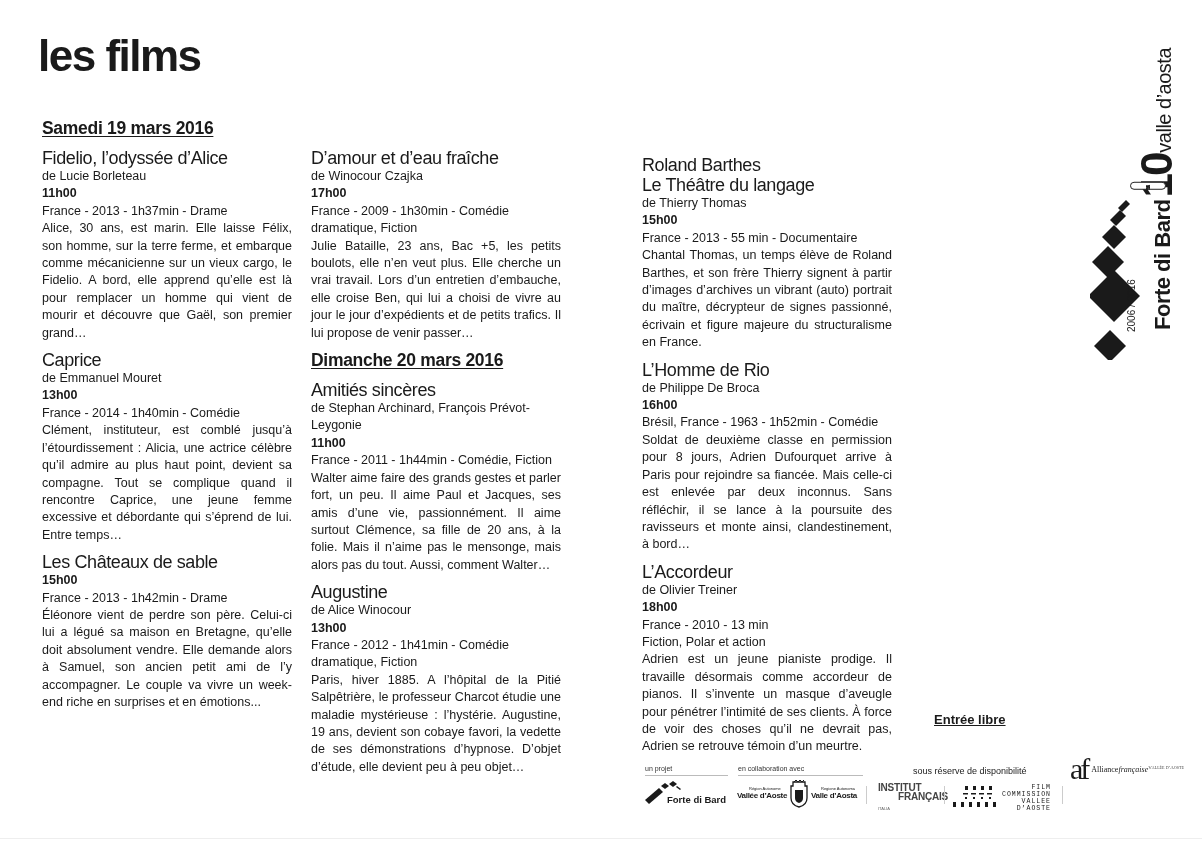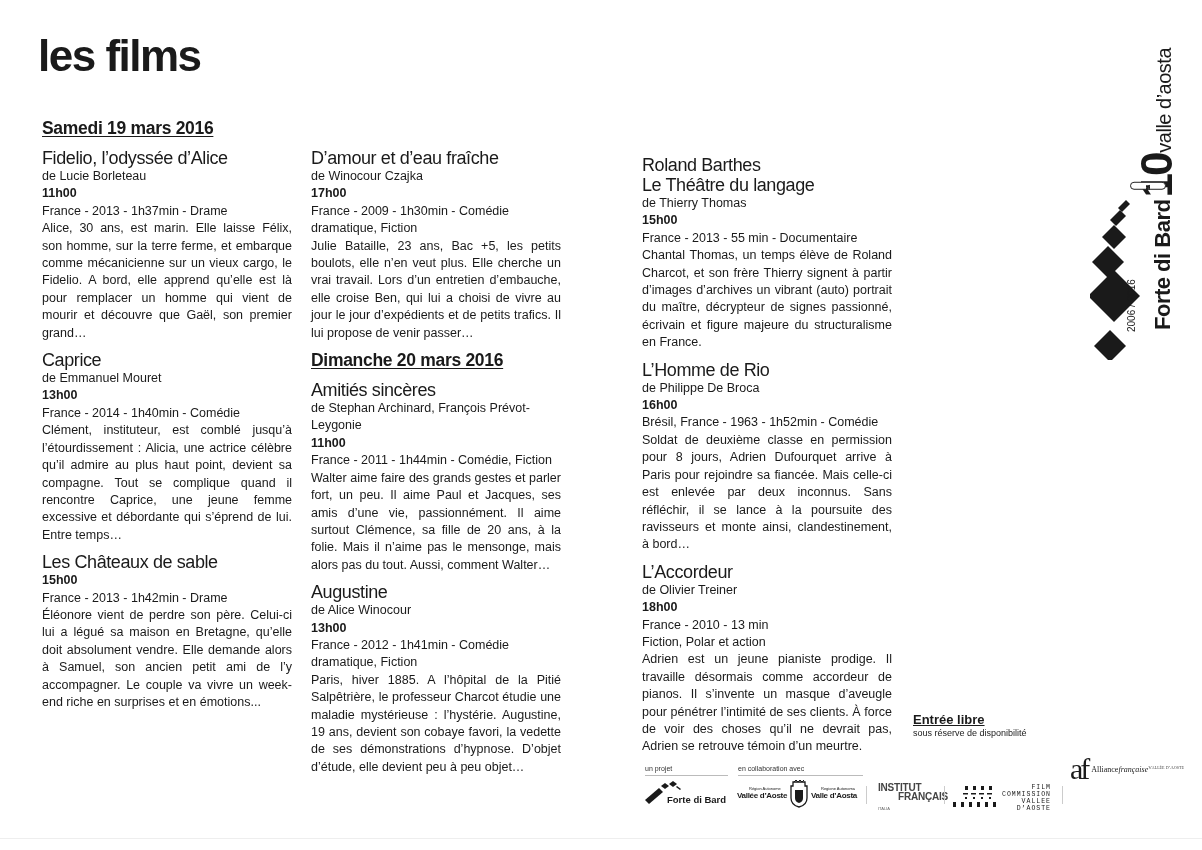--- a/index.html
+++ b/index.html
@@ -26,22 +26,22 @@
   }
   .film-director, .film-info, .film-synopsis {
     font-size: 12.5px; line-height: 17.4px; margin: 0;
   }
   .film-time { font-size: 12.5px; font-weight: bold; line-height: 17.4px; margin: 0; }
   .film-synopsis { text-align: justify; hyphens: none; }
 
   .entree {
     position: absolute; left: 913px; top: 712px;
   }
-  .entree-title { font-size: 13px; font-weight: bold; text-decoration: underline; line-height: 15px; }
-  .entree-sub { font-size: 9px; line-height: 12px; }
+  .entree-title { font-size: 13px; font-weight: bold; text-decoration: underline; line-height: 15px; text-align: center; }
+  .entree-sub { font-size: 9px; line-height: 12px; margin-top: 38px; }
 
   
   .brand {
     position: absolute; left: 1090px; top: 40px; width: 90px; height: 320px;
   }
   .brand-text {
     position: absolute; left: 1140px; top: 330px;
     transform: rotate(-90deg); transform-origin: left top;
     white-space: nowrap; display: flex; align-items: flex-end;
   }
@@ -120,21 +120,21 @@
   </div>
 </div>
 
 <div class="col col3">
   <div class="film">
     <div class="film-title">Roland Barthes</div>
     <div class="film-title">Le Théâtre du langage</div>
     <div class="film-director">de Thierry Thomas</div>
     <div class="film-time">15h00</div>
     <div class="film-info">France - 2013 - 55 min - Documentaire</div>
-    <div class="film-synopsis">Chantal Thomas, un temps élève de Roland Charcot, et son frère Thierry signent à partir d’images d’archives un vibrant (auto) portrait du maître, décrypteur de signes passionné, écrivain et figure majeure du structuralisme en France.</div>
+    <div class="film-synopsis">Chantal Thomas, un temps élève de Roland Barthes, et son frère Thierry signent à partir d’images d’archives un vibrant (auto) portrait du maître, décrypteur de signes passionné, écrivain et figure majeure du structuralisme en France.</div>
   </div>
 
   <div class="film">
     <div class="film-title">L’Homme de Rio</div>
     <div class="film-director">de Philippe De Broca</div>
     <div class="film-time">16h00</div>
     <div class="film-info">Brésil, France - 1963 - 1h52min - Comédie</div>
     <div class="film-synopsis">Soldat de deuxième classe en permission pour 8 jours, Adrien Dufourquet arrive à Paris pour rejoindre sa fiancée. Mais celle-ci est enlevée par deux inconnus. Sans réfléchir, il se lance à la poursuite des ravisseurs et monte ainsi, clandestinement, à bord…</div>
   </div>
 

